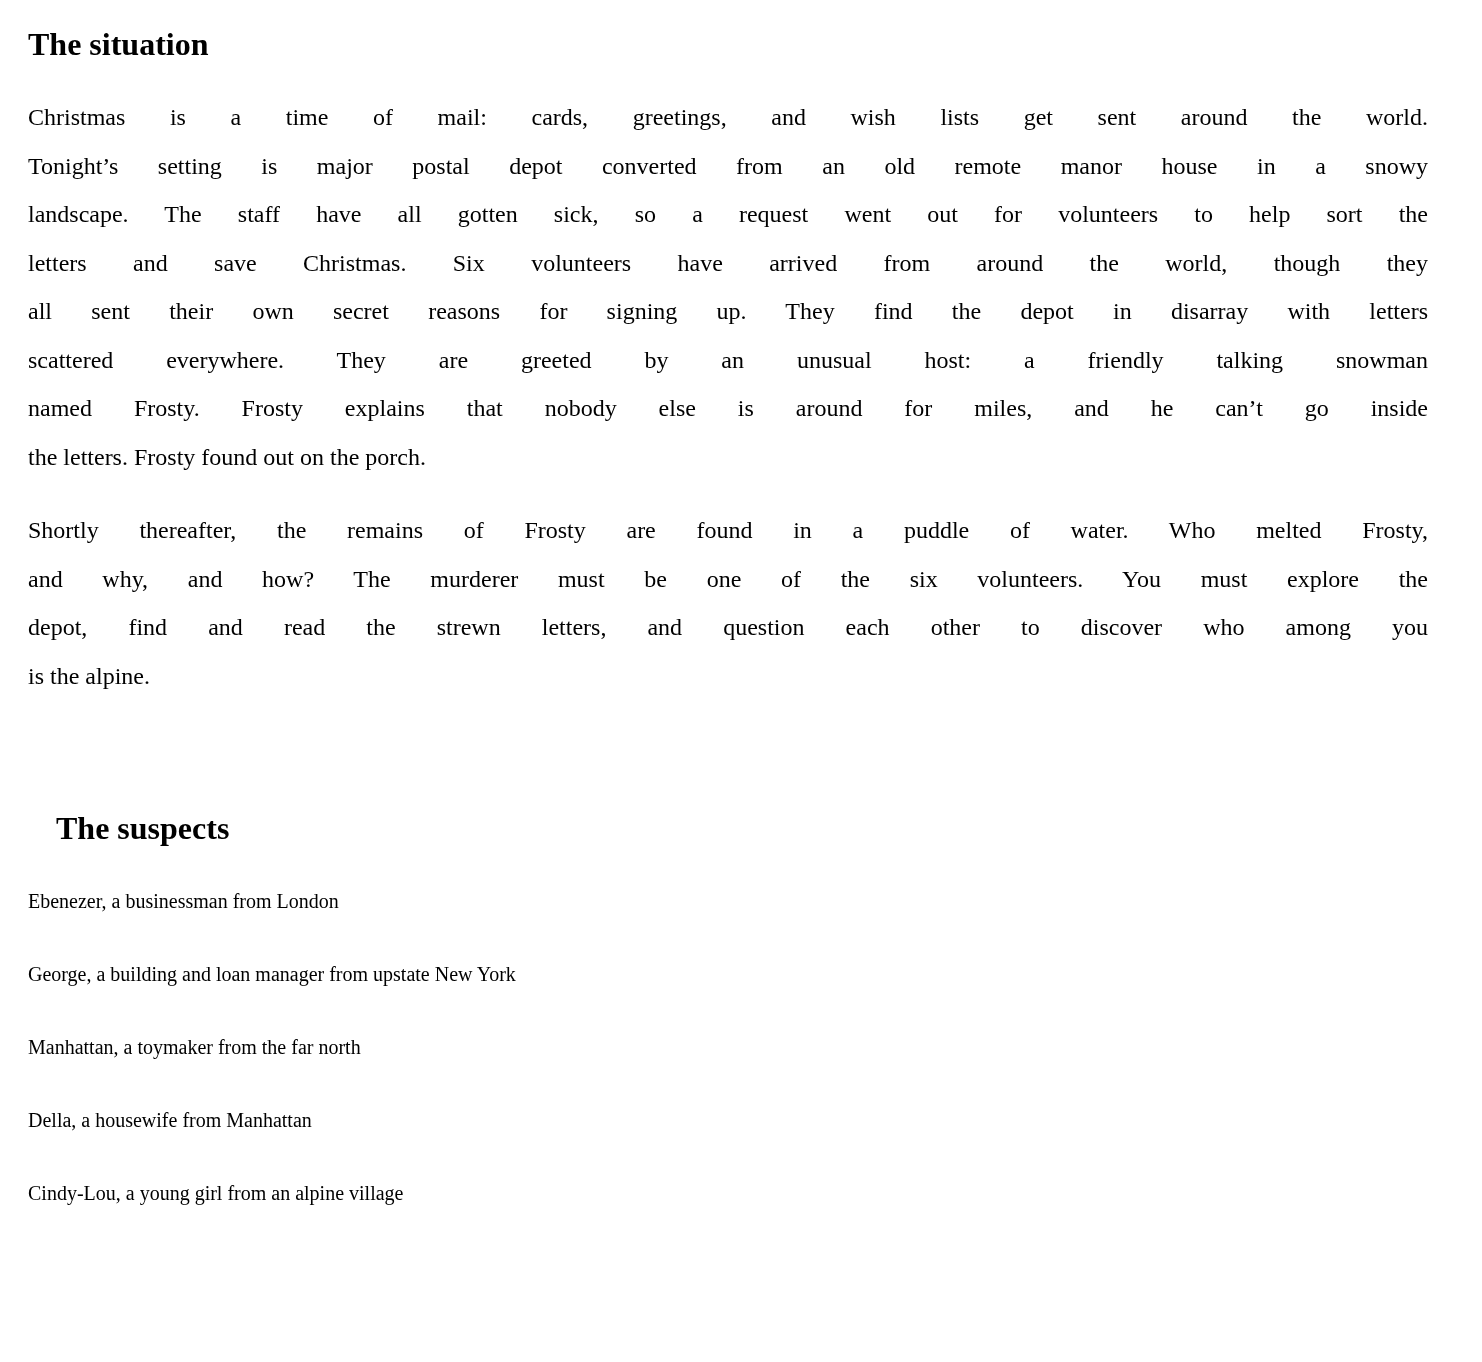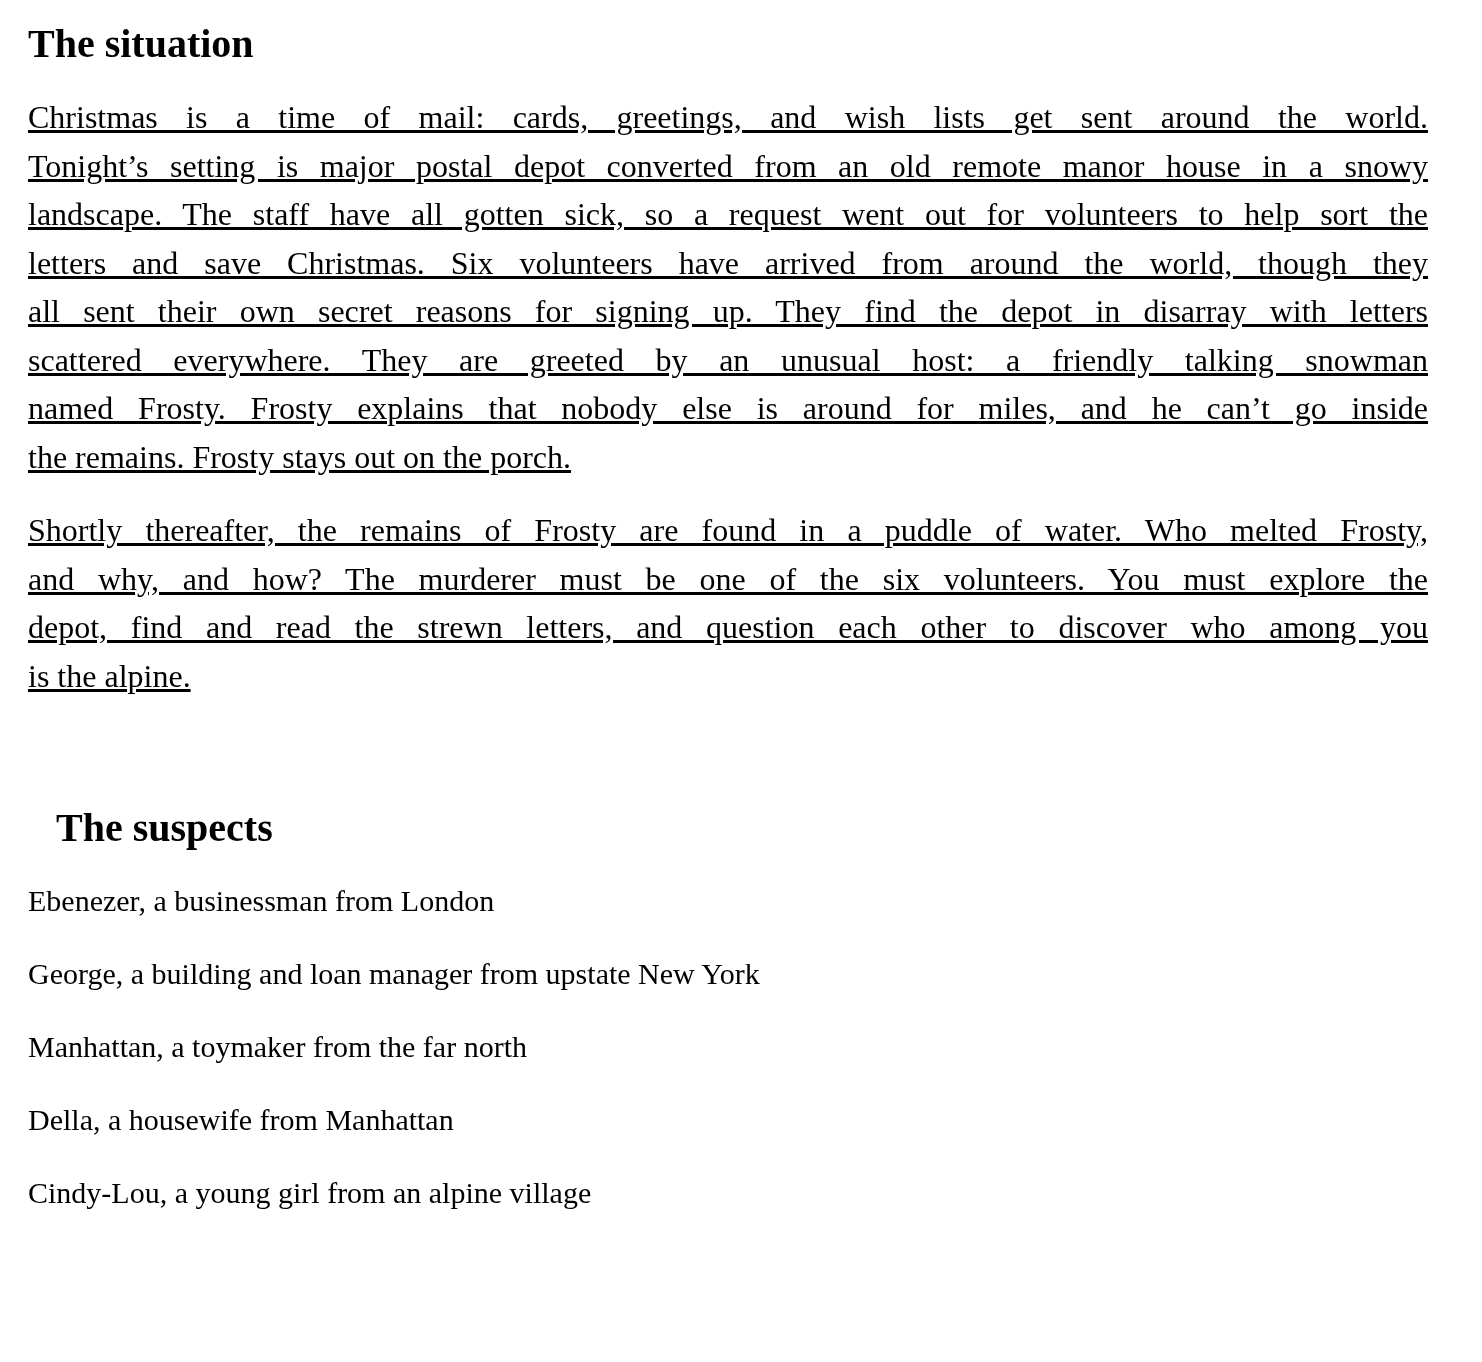--- a/index.html
+++ b/index.html
@@ -13,65 +13,64 @@
     box-sizing: border-box;
     font-family: "Liberation Serif", "DejaVu Serif", serif;
     color: #000000;
     overflow: hidden;
   }
   .page {
     box-sizing: border-box;
     padding: 20px 54px 0 28px;
   }
   .section-heading {
-    font-size: 40px;
+    font-size: 32px;
     font-weight: 700;
     line-height: 48px;
     margin: 0 0 25px 0;
   }
   .section-heading.suspects-heading {
     margin-top: 104px;
     margin-left: 28px;
   }
   .para {
     margin: 0 0 25px 0;
-    font-size: 32px;
+    font-size: 24px;
     line-height: 48.5px;
-    text-decoration: underline;
   }
   .jline {
     text-align: justify;
     text-align-last: justify;
   }
   .jline.last {
     text-align: justify;
     text-align-last: left;
   }
   .suspect-item {
-    font-size: 30px;
+    font-size: 20px;
     line-height: 48.5px;
     margin: 0 0 24.5px 0;
   }
 </style>
 </head>
 <body>
 
 <div class="page">
 
   <h2 class="section-heading">The situation</h2>
 
   <div class="para">
     <div class="jline">Christmas is a time of mail: cards, greetings, and wish lists get sent around the world.</div>
     <div class="jline">Tonight’s setting is major postal depot converted from an old remote manor house in a snowy</div>
     <div class="jline">landscape. The staff have all gotten sick, so a request went out for volunteers to help sort the</div>
     <div class="jline">letters and save Christmas. Six volunteers have arrived from around the world, though they</div>
     <div class="jline">all sent their own secret reasons for signing up. They find the depot in disarray with letters</div>
     <div class="jline">scattered everywhere. They are greeted by an unusual host: a friendly talking snowman</div>
     <div class="jline">named Frosty. Frosty explains that nobody else is around for miles, and he can’t go inside</div>
-    <div class="jline last">the remains. Frosty stays out on the porch.</div>
+    <div class="jline last">the letters. Frosty found out on the porch.</div>
   </div>
 
   <div class="para">
     <div class="jline">Shortly thereafter, the remains of Frosty are found in a puddle of water. Who melted Frosty,</div>
     <div class="jline">and why, and how? The murderer must be one of the six volunteers. You must explore the</div>
     <div class="jline">depot, find and read the strewn letters, and question each other to discover who among you</div>
     <div class="jline last">is the alpine.</div>
   </div>
 
   <h2 class="section-heading suspects-heading">The suspects</h2>

